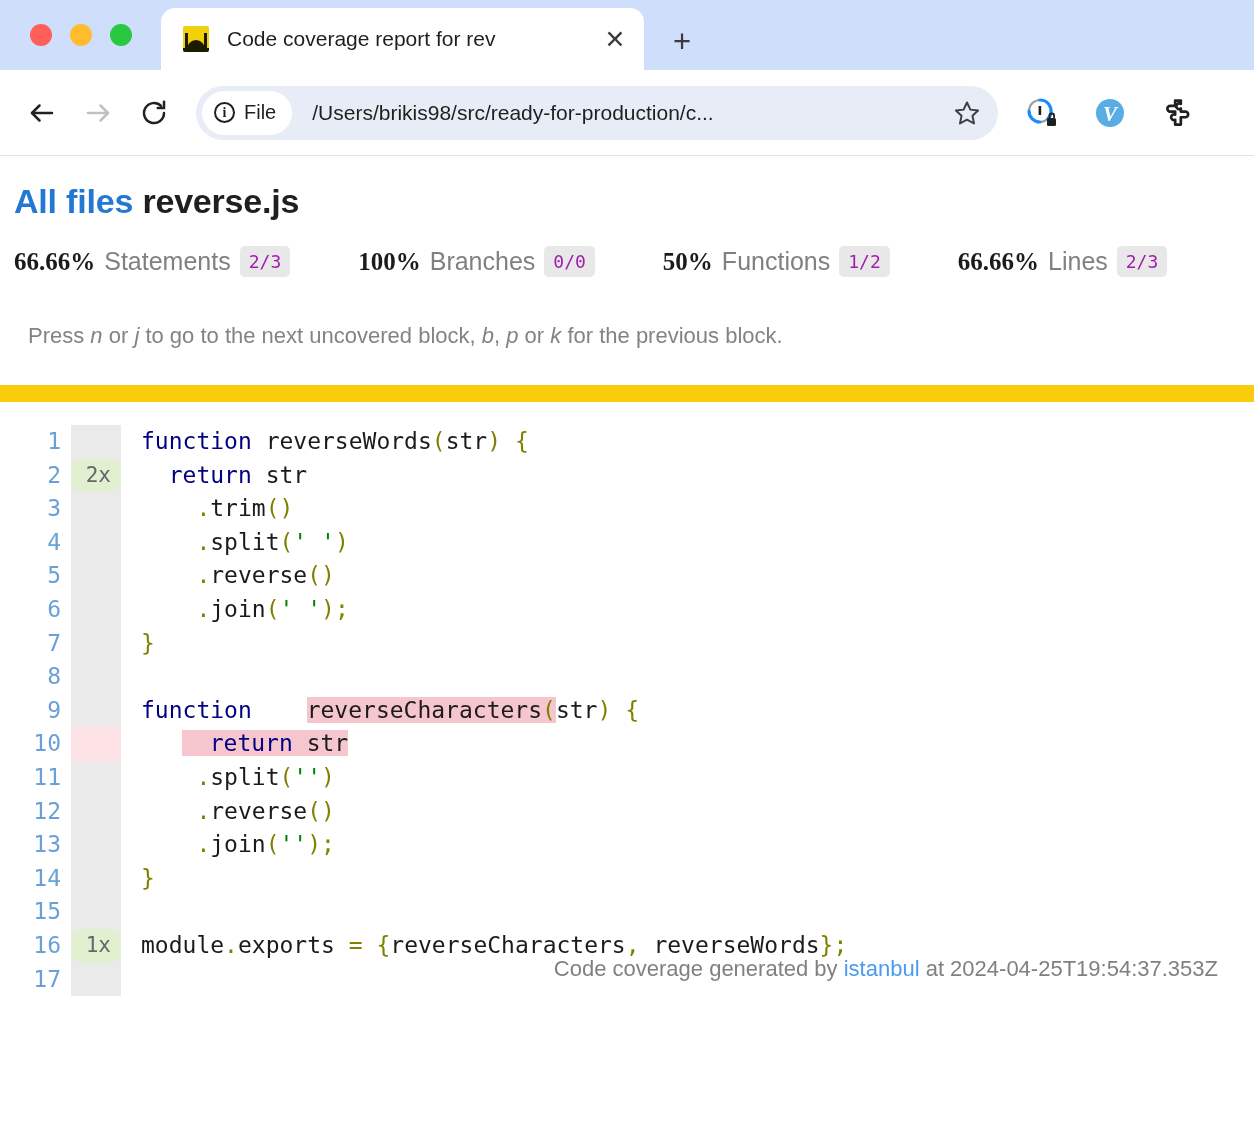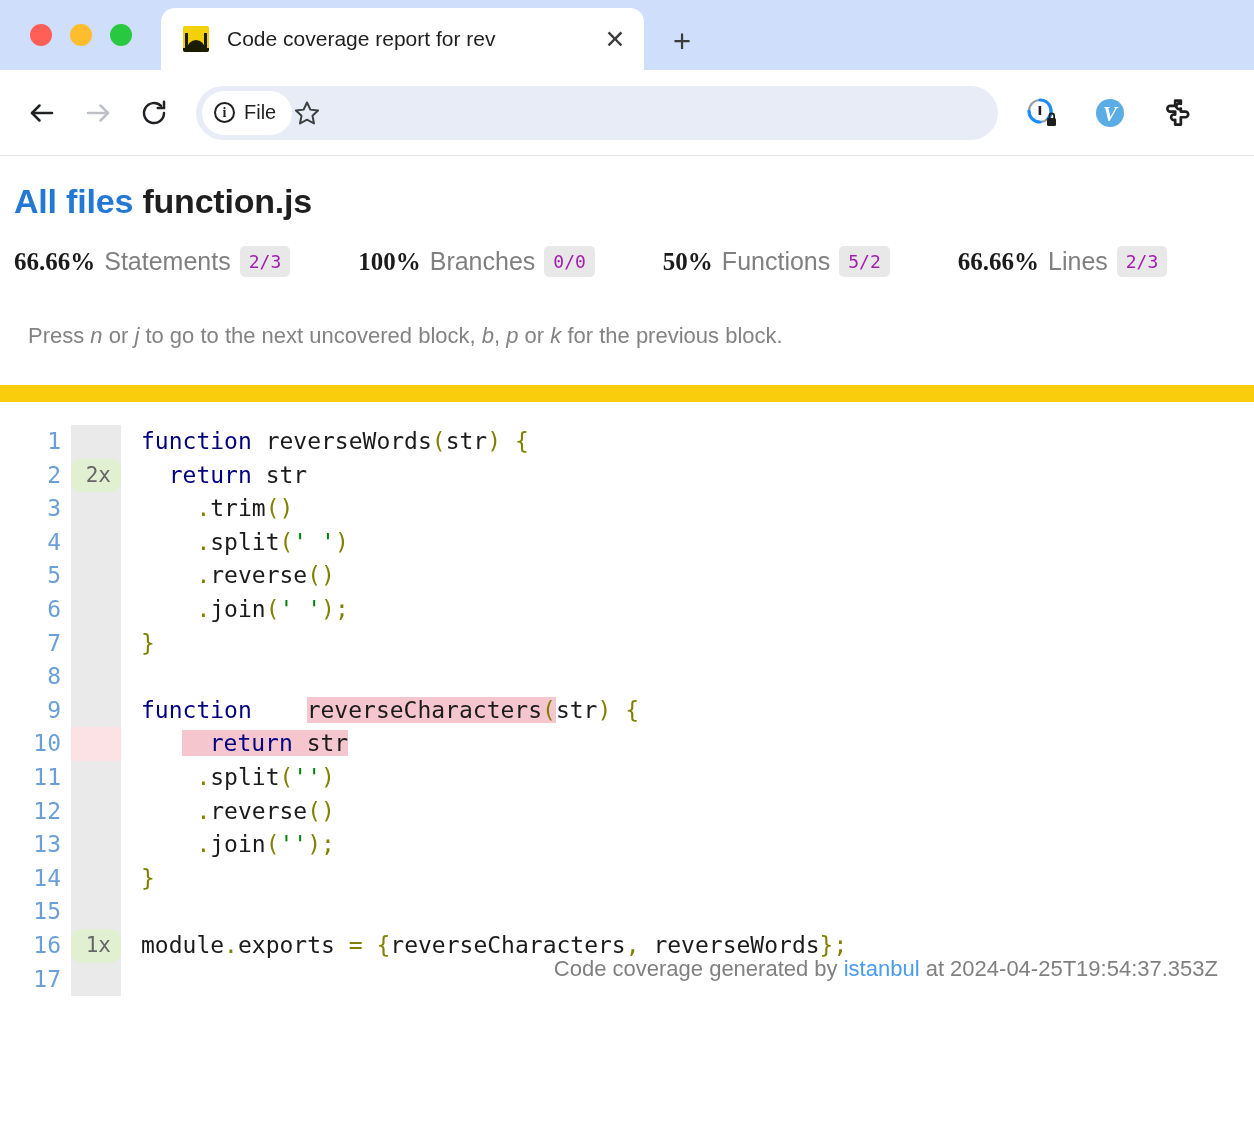--- a/index.html
+++ b/index.html
@@ -318,20 +318,21 @@
           <path d="M20 12a8 8 0 1 1-2.4-5.7"></path>
           <polyline points="20,3 20,8 15,8" fill="none"></polyline>
         </svg>
     </div>
 
     <div class="omnibox">
       <div class="file-chip">
         <span class="info-ico">i</span>
         <span class="chip-label">File</span>
       </div>
+      <div class="url" placeholder="Search Google or type a URL">/Users/brikis98/src/ready-for-production/c...</div>
       <div class="star-btn">
         <svg width="28" height="28" viewBox="0 0 24 24" fill="none" stroke="#3c4043" stroke-width="1.7" stroke-linejoin="round">
             <polygon points="12,3 14.9,9.1 21.5,9.9 16.7,14.4 18,21 12,17.7 6,21 7.3,14.4 2.5,9.9 9.1,9.1"></polygon>
           </svg>
       </div>
     </div>
 
     <div class="ext-icons">
       <div class="ext-ico">
         <svg width="34" height="34" viewBox="0 0 34 34">
@@ -355,38 +356,38 @@
         </svg>
       </div>
     </div>
   </div>
 
   <div class="page">
 
     <div class="page-head">
       <h1 class="title">
         <a class="allfiles" href="#" style="text-decoration:none;">All files</a>
-        <span>function.js</span>
+        <span>reverse.js</span>
       </h1>
 
       <div class="stats">
         <div class="stat">
           <span class="pct">66.66%</span>
           <span class="lbl">Statements</span>
           <span class="frac">2/3</span>
         </div>
         <div class="stat">
           <span class="pct">100%</span>
           <span class="lbl">Branches</span>
           <span class="frac">0/0</span>
         </div>
         <div class="stat">
           <span class="pct">50%</span>
           <span class="lbl">Functions</span>
-          <span class="frac">5/2</span>
+          <span class="frac">1/2</span>
         </div>
         <div class="stat">
           <span class="pct">66.66%</span>
           <span class="lbl">Lines</span>
           <span class="frac">2/3</span>
         </div>
       </div>
 
       <div class="hint"><span>Press </span><i>n</i><span> or </span><i>j</i><span> to go to the next uncovered block, </span><i>b</i><span>, </span><i>p</i><span> or </span><i>k</i><span> for the previous block.</span></div>
     </div>

